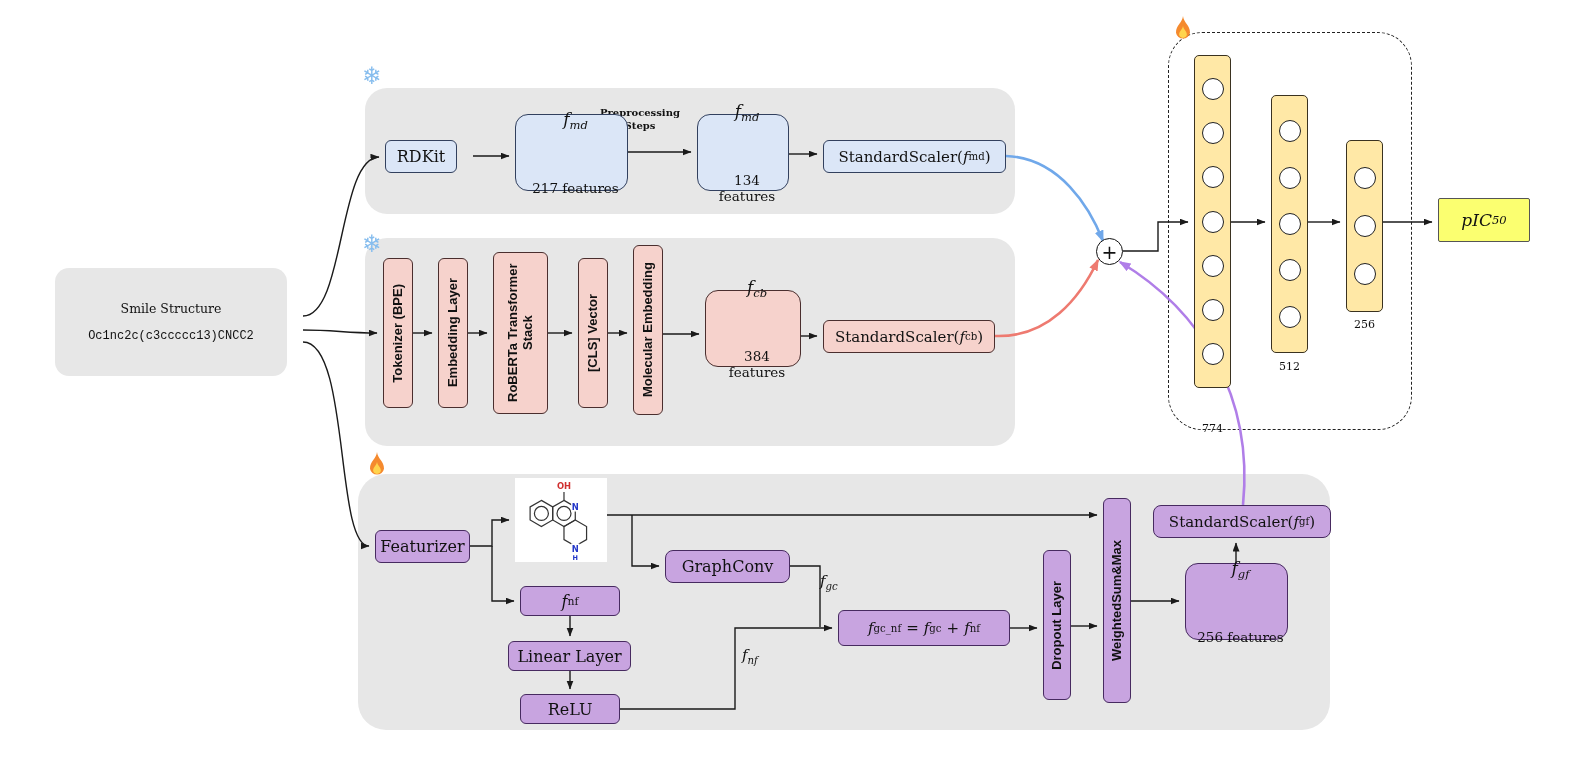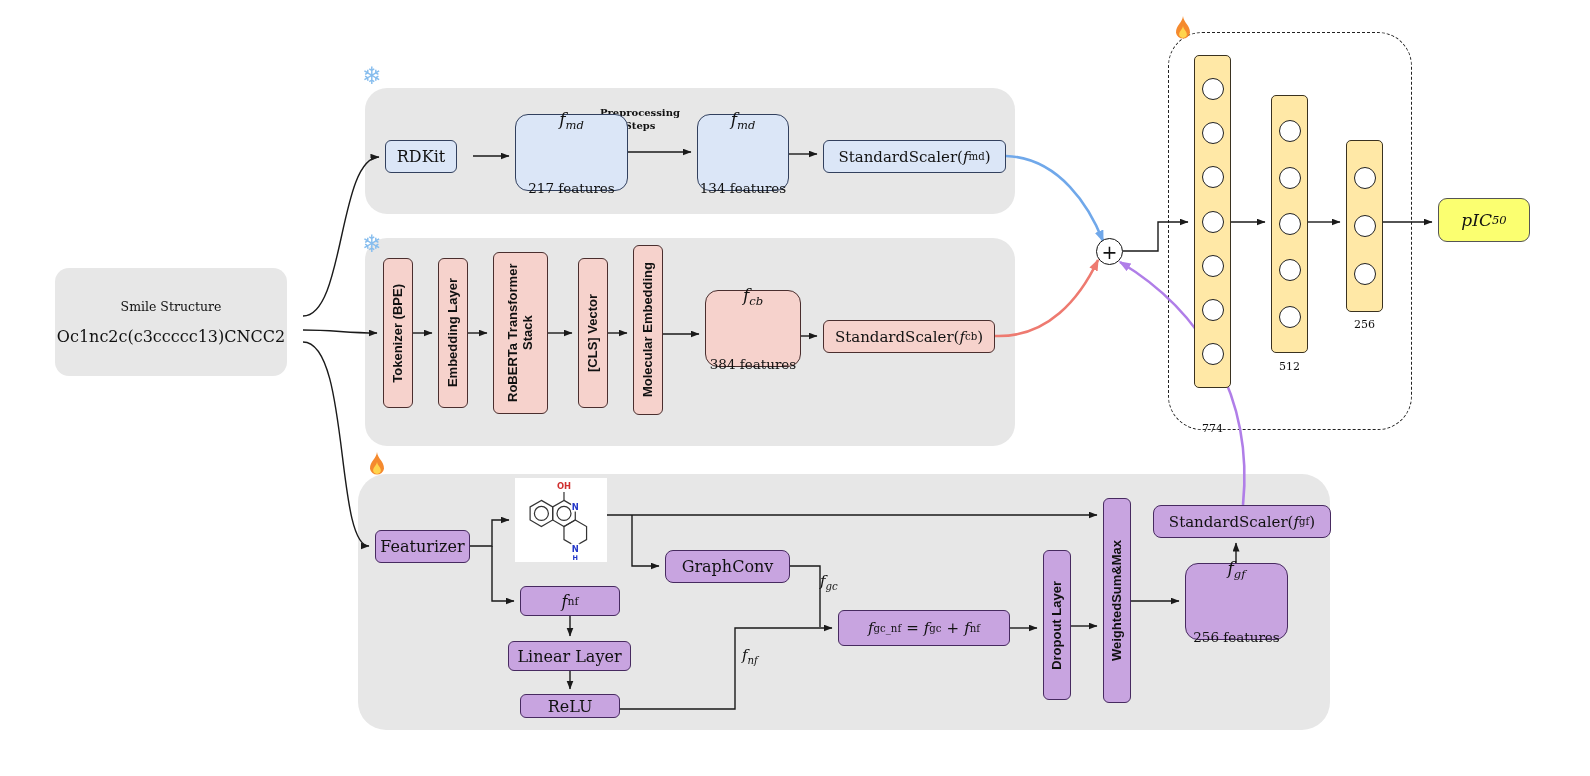--- a/index.html
+++ b/index.html
@@ -8,55 +8,55 @@
 
   .panel { position:absolute; background:var(--panel_bg); border-radius:22px; z-index:1; }
   #edges { position:absolute; left:0; top:0; z-index:5; }
 
   .node { position:absolute; display:flex; align-items:center; justify-content:center;
           border:1.6px solid #222; background:#fff; z-index:10; font-size:16px;
           border-radius:6px; text-align:center; }
   .blue   { background:var(--blue_fill);   border-color:#32405e; }
   .pink   { background:var(--pink_fill);   border-color:#4a2e2e; }
   .purple { background:var(--purple_fill); border-color:#472a60; }
-  .feat { flex-direction:column; gap:7px; border-radius:13px; }
+  .feat { flex-direction:column; gap:7px; border-radius:13px;padding-left:8px; }
   .feat .fline { font-style:italic; font-size:17px; }
   .feat .ffeat { font-size:13.5px;margin-top:40px; }
   sub { font-size:0.68em; }
   .mi { font-style:italic; }
   .op { margin:0 5px; font-style:normal; }
 
   .vnode span { writing-mode:vertical-rl; transform:rotate(180deg);
                 font-family:"Liberation Sans", sans-serif; font-weight:bold;
                 font-size:13px; text-align:center; line-height:1.18; }
 
   .elabel { position:absolute; z-index:8; font-style:italic; font-size:15px; }
   .plabel { position:absolute; z-index:8; font-size:10px; font-weight:bold;
             text-align:center; line-height:1.25; }
 
   #inputbox { position:absolute; left:55px; top:268px; width:232px; height:108px;
               background:var(--panel_bg); border-radius:14px; z-index:10;
               display:flex; flex-direction:column; align-items:center; justify-content:center; gap:13px; }
   #inputbox .ititle { font-size:12.5px; }
-  #inputbox .ismiles { font-size:16px; }
+  #inputbox .ismiles { font-size:12px;font-family:Liberation Mono, monospace; }
 
   #mlpbox { position:absolute; left:1168px; top:32px; width:244px; height:398px;
             border:1.6px dashed #222; border-radius:34px; background:#fff; z-index:2; }
   .col { position:absolute; display:flex; flex-direction:column; justify-content:space-evenly;
          align-items:center; background:var(--yellow_fill); border:1.6px solid #3a3220;
          border-radius:5px; z-index:10; }
   .neuron { width:22px; height:22px; border-radius:50%; background:#fff; border:1.5px solid #222; }
   .collabel { position:absolute; font-size:11px; z-index:10; text-align:center; }
 
   #combiner { position:absolute; left:1096px; top:238px; width:27px; height:27px;
               border:1.7px solid #111; border-radius:50%; background:#fff; z-index:10;
               display:flex; align-items:center; justify-content:center; font-size:19px;
               font-family:"DejaVu Sans", sans-serif; }
 
-  .out { background:var(--output_fill); border-color:#555; border-radius:9px;
+  .out { background:var(--output_fill); border-color:#555; border-radius:2px;
          font-size:17px; font-style:italic; }
 
   .icon { position:absolute; z-index:12; }
   .snow { font-family:"DejaVu Sans", sans-serif; font-size:24px; color:#86bdee; }
 
   #molecule { position:absolute; left:515px; top:478px; width:92px; height:84px;
               background:#fff; z-index:10; }
   .bond { fill:none; stroke:#333; stroke-width:1.3; }
   .atom { font-family:"DejaVu Sans", sans-serif; font-size:9px; font-weight:bold;
           text-anchor:middle; paint-order:stroke; stroke:#fff; stroke-width:3px; }
@@ -213,21 +213,21 @@
   <div class="node purple" style="left:520px; top:586px; width:100px; height:30px;">
     <span class="mi">f</span>
       <sub>nf</sub>
   </div>
   <div class="node purple" style="left:665px; top:550px; width:125px; height:33px; border-radius:8px;">
     <span>GraphConv</span>
   </div>
   <div class="node purple" style="left:508px; top:641px; width:123px; height:30px;">
     <span>Linear Layer</span>
   </div>
-  <div class="node purple" style="left:520px; top:694px; width:100px; height:24px;">
+  <div class="node purple" style="left:520px; top:694px; width:100px; height:30px;">
     <span>ReLU</span>
   </div>
 
   <div class="elabel" style="left:820px; top:572px;">
     <span class="mi">f</span><sub>gc</sub>
   </div>
   <div class="elabel" style="left:742px; top:646px;">
     <span class="mi">f</span><sub>nf</sub>
   </div>
 

